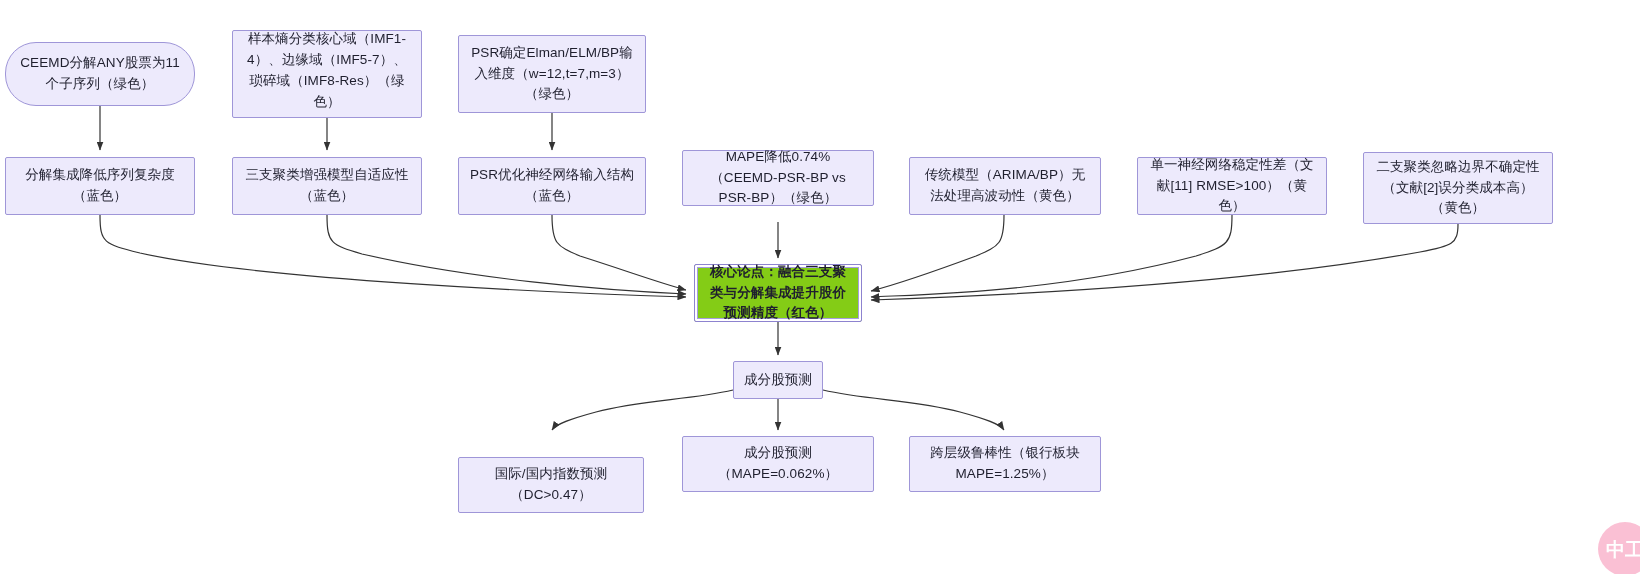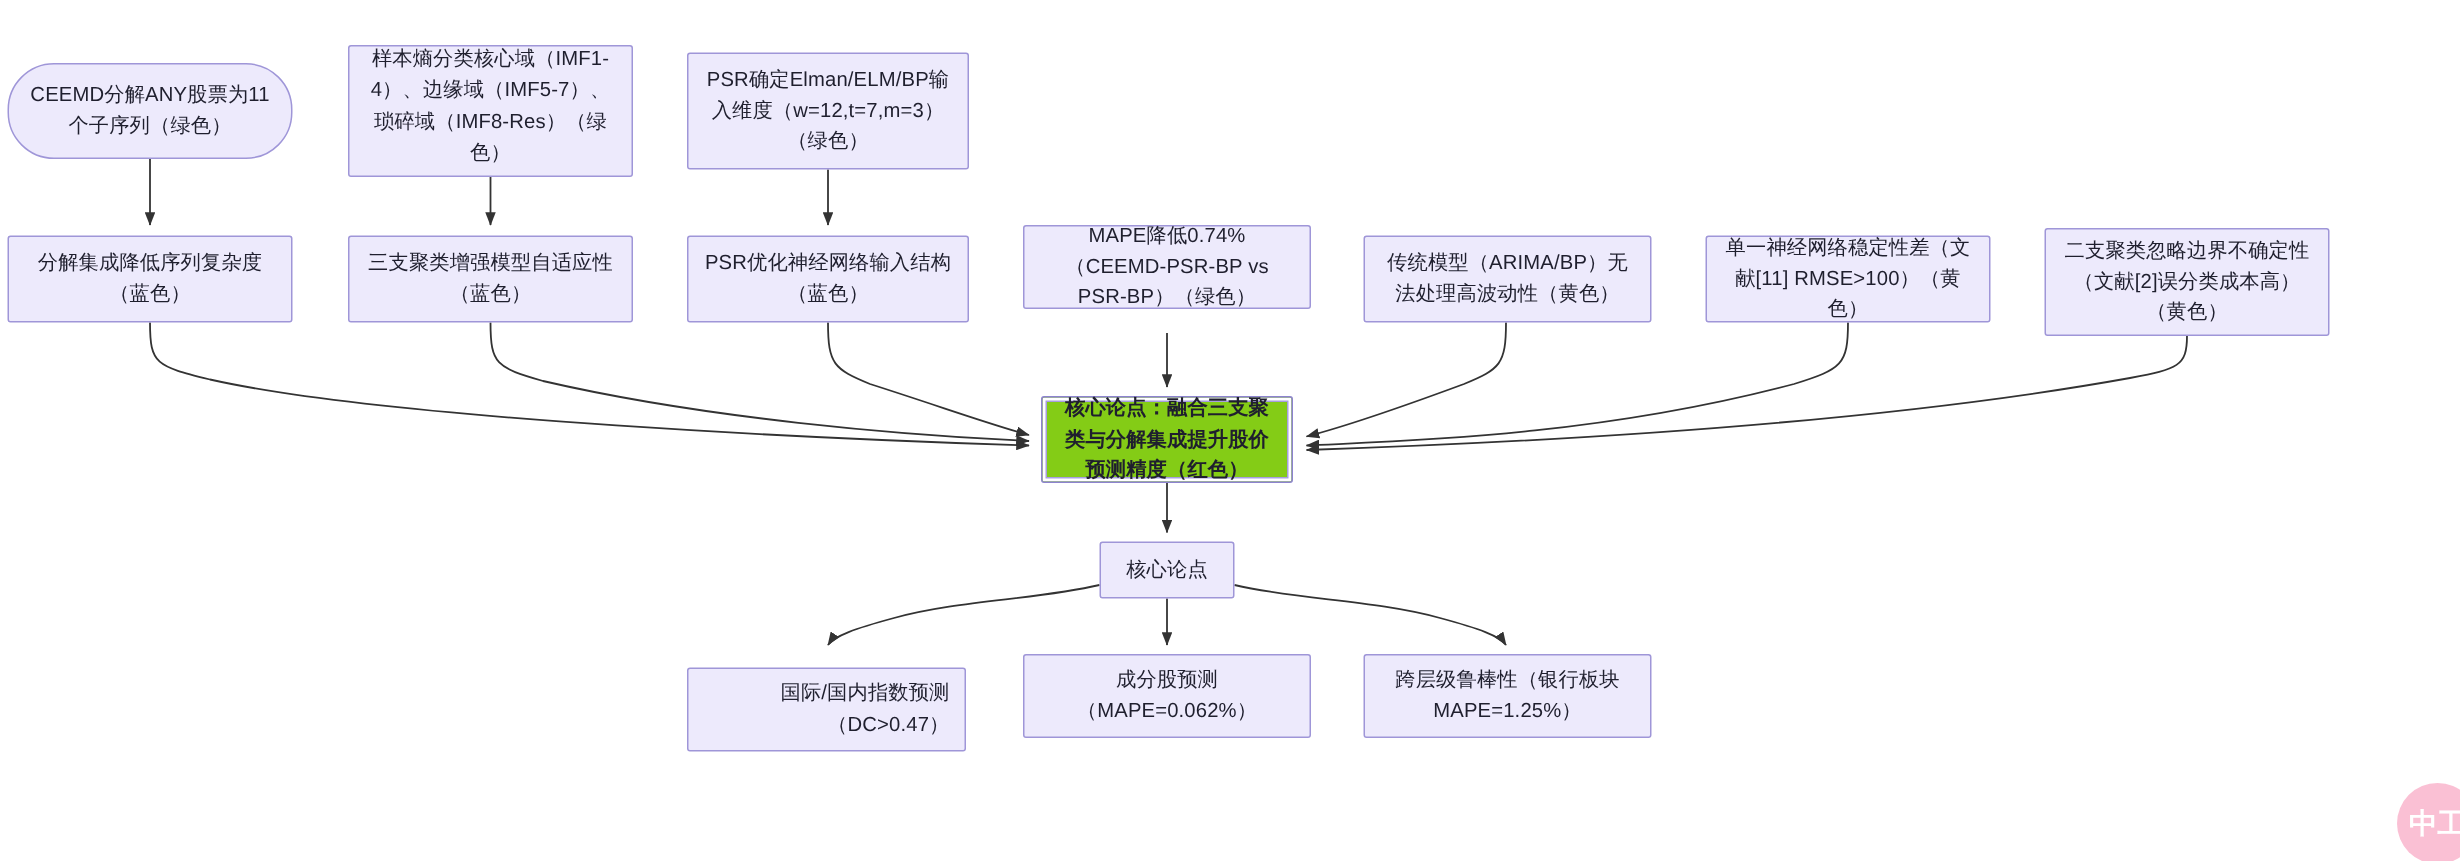--- a/index.html
+++ b/index.html
@@ -129,23 +129,23 @@
       <div class="node" style="left: 1137px; top: 157px; width: 190px; height: 58px;">
         <span class="label">单一神经网络稳定性差（文献[11] RMSE&gt;100）（黄色）</span>
       </div>
       <div class="node" style="left: 1363px; top: 152px; width: 190px; height: 72px;">
         <span class="label">二支聚类忽略边界不确定性（文献[2]误分类成本高）（黄色）</span>
       </div>
       <div class="node core" style="left: 694px; top: 264px; width: 168px; height: 58px;">
         <span class="label">核心论点：融合三支聚类与分解集成提升股价预测精度（红色）</span>
       </div>
       <div class="node" style="left: 733px; top: 361px; width: 90px; height: 38px;">
-        <span class="label">核心论点</span>
+        <span class="label">成分股预测</span>
       </div>
-      <div class="node" style="left: 458px; top: 445px; width: 186px; height: 56px; text-align: right;">
+      <div class="node" style="left: 458px; top: 457px; width: 186px; height: 56px;">
         <span class="label">国际/国内指数预测（DC&gt;0.47）</span>
       </div>
       <div class="node" style="left: 682px; top: 436px; width: 192px; height: 56px;">
         <span class="label">成分股预测（MAPE=0.062%）</span>
       </div>
       <div class="node" style="left: 909px; top: 436px; width: 192px; height: 56px;">
         <span class="label">跨层级鲁棒性（银行板块MAPE=1.25%）</span>
       </div>
     </div>
 

